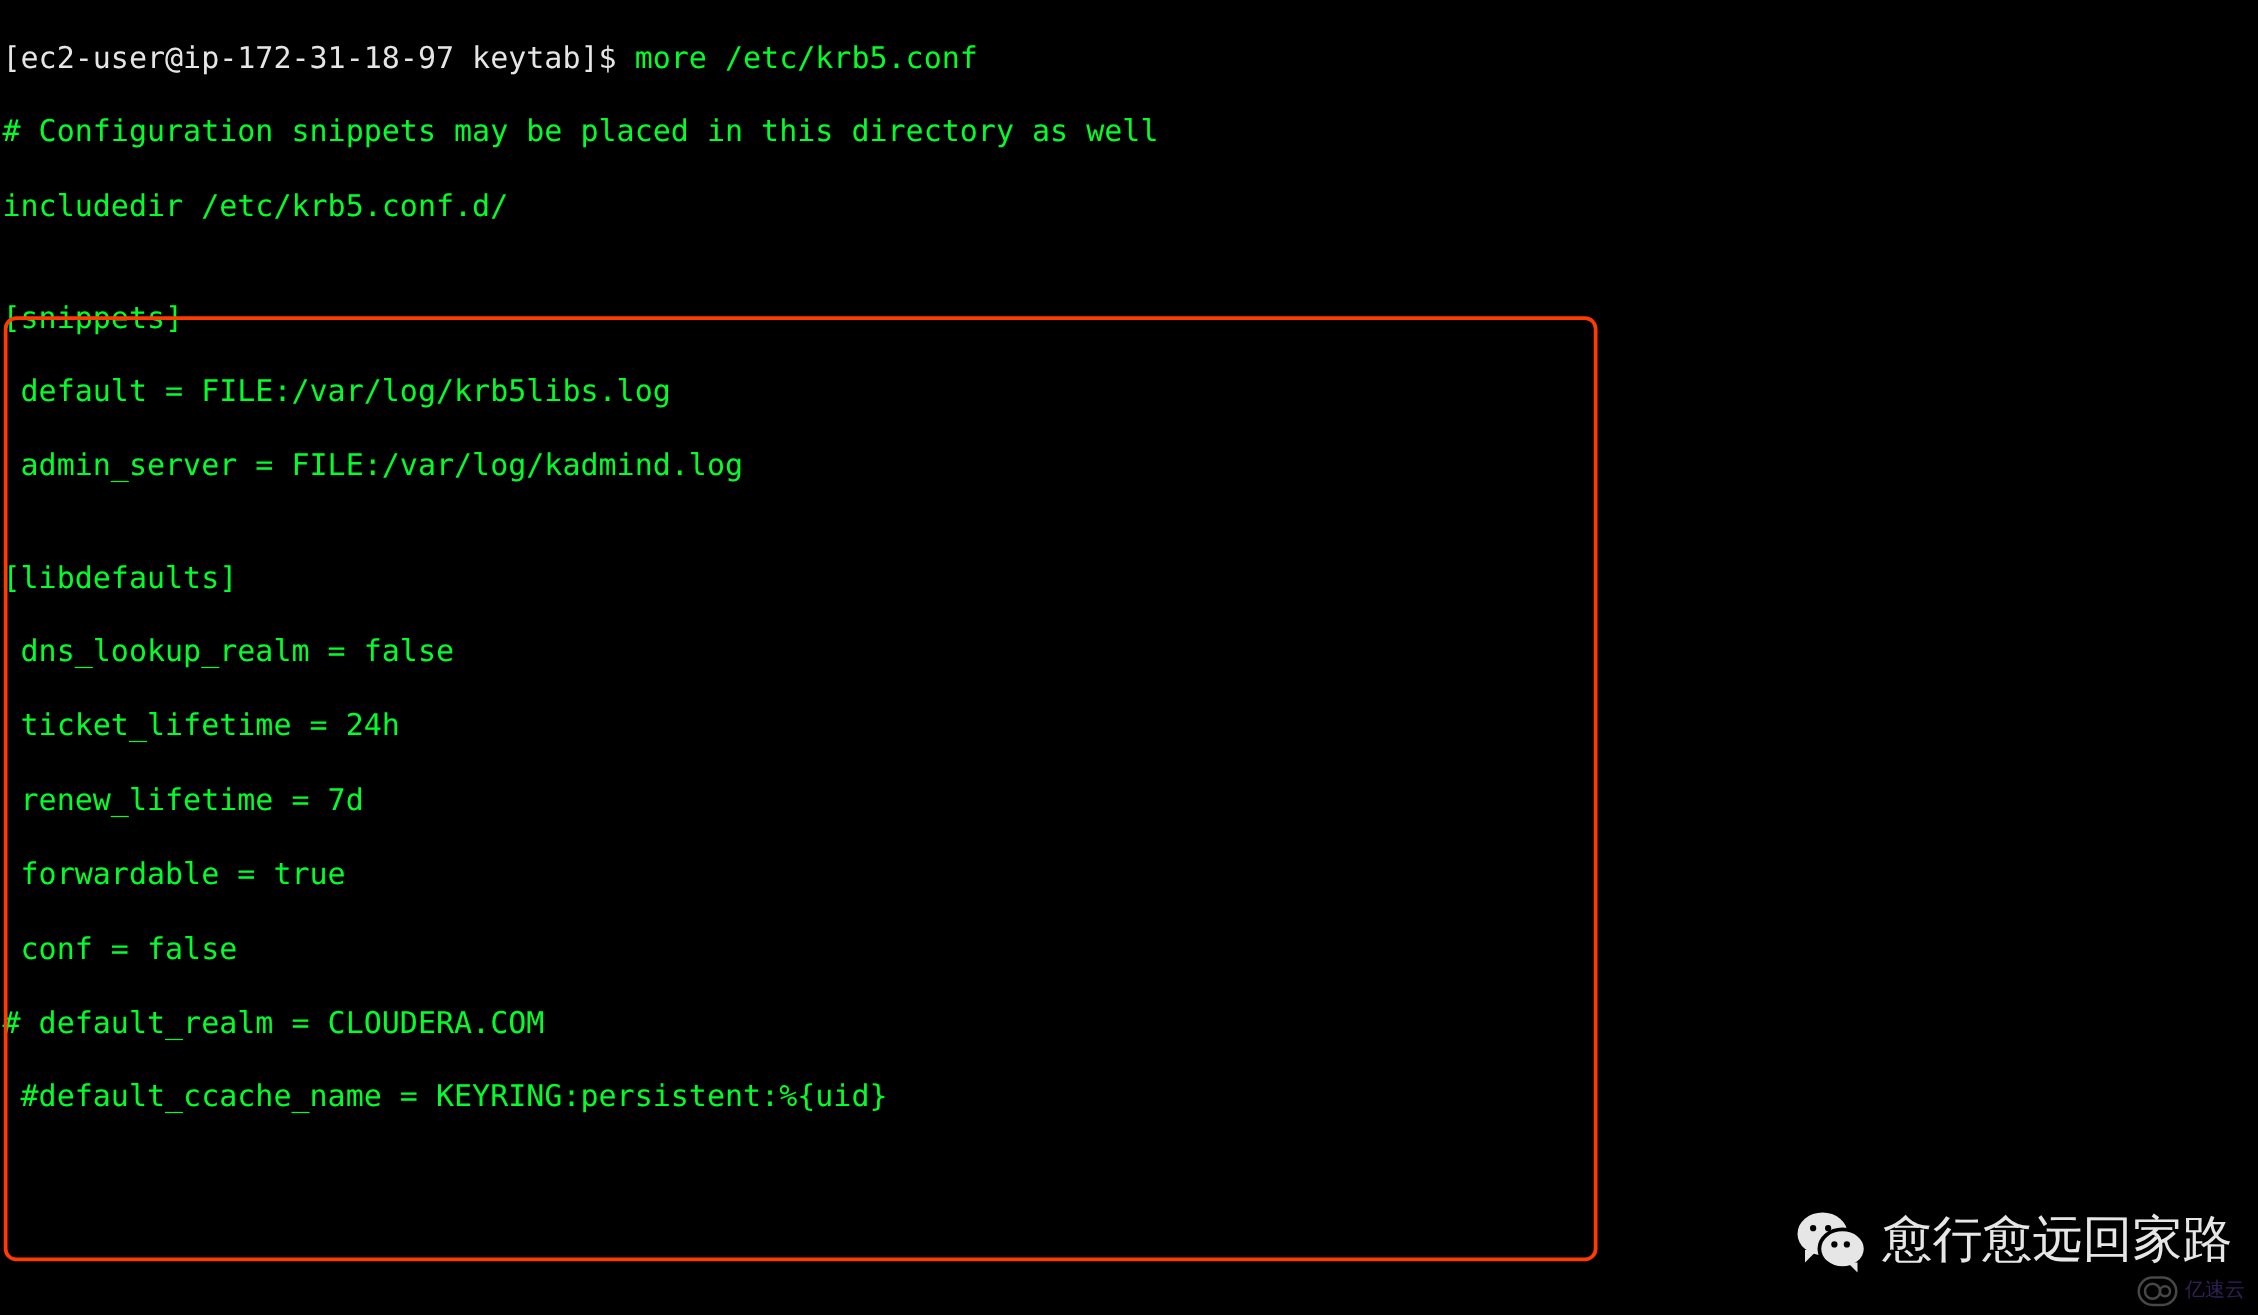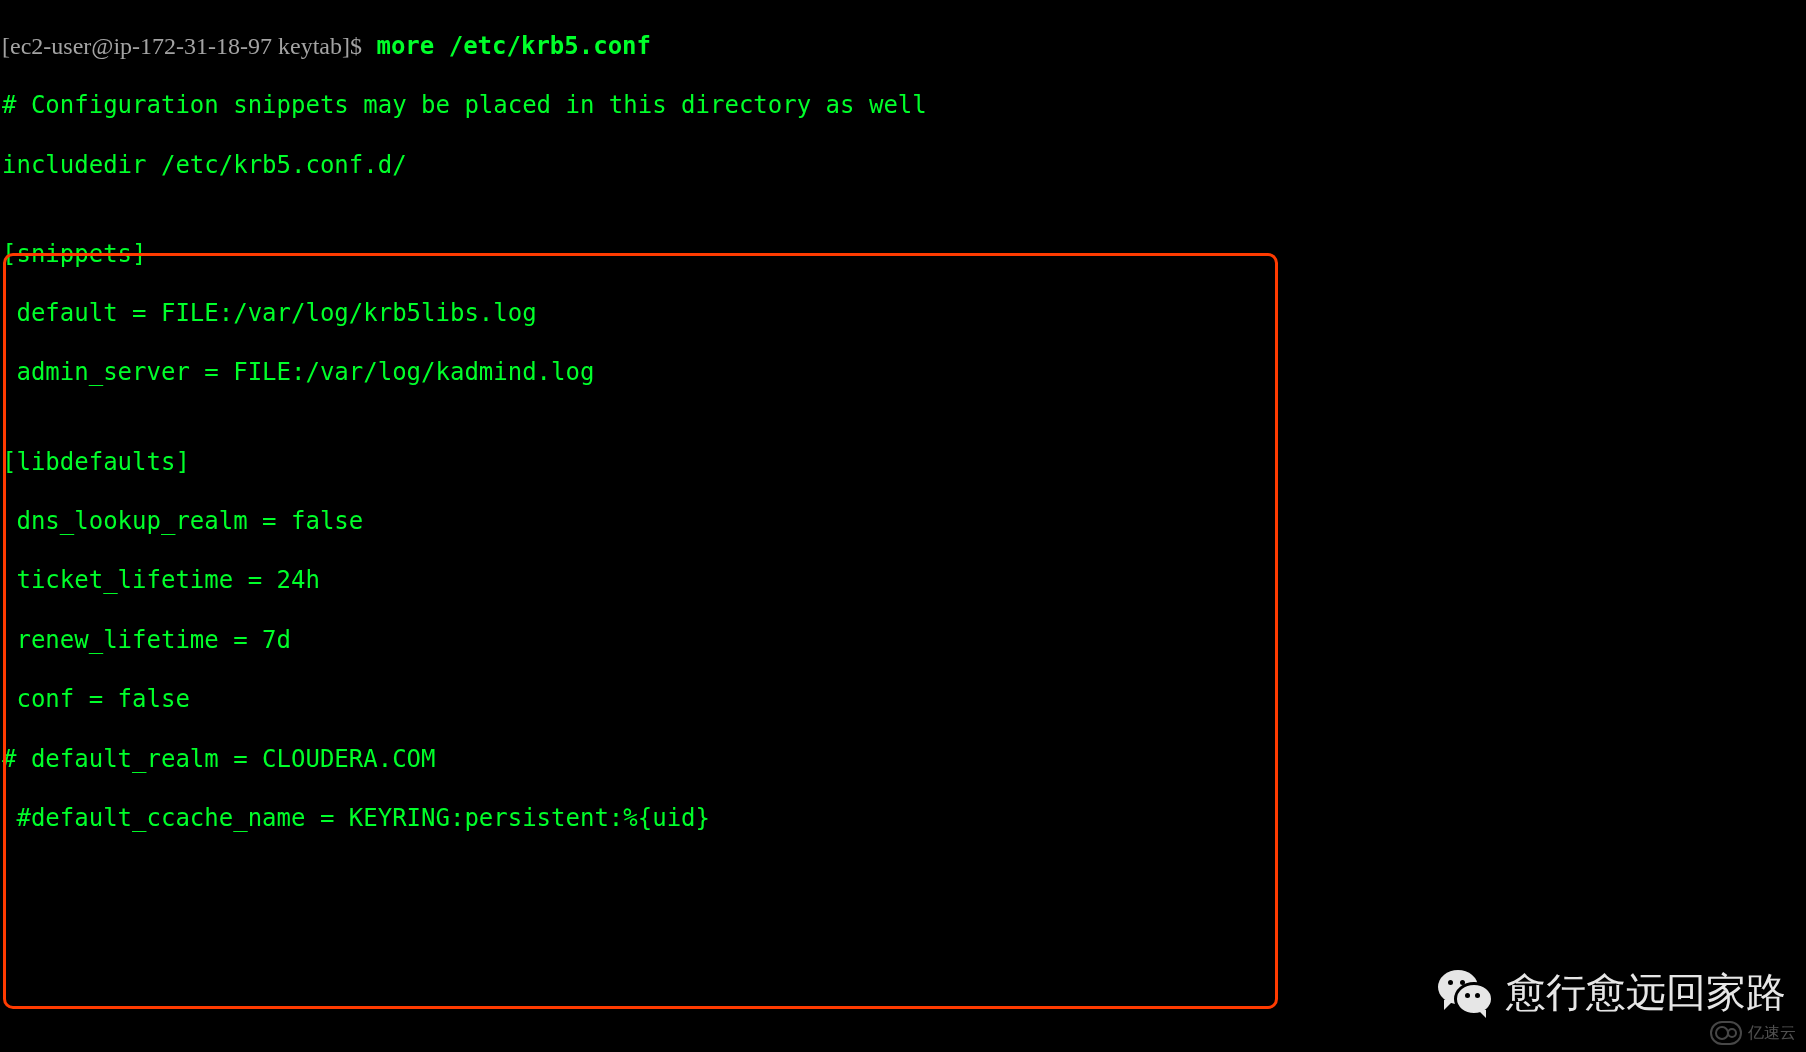--- a/index.html
+++ b/index.html
@@ -16,22 +16,22 @@
     width: 100%;
     height: 100%;
     color: #00ff2a;
     font-size: 24px;
     line-height: 29.7px;
     padding: 2px 2px;
     box-sizing: border-box;
     white-space: pre;
     letter-spacing: 0px;
   }
-  .prompt-user { color: #a3a3a3; font-family: Liberation Serif, serif; }
-  .cmd { color: #00ff2a; font-weight: bold; }
+  .prompt-user { color: #e5e5e5; }
+  .cmd { color: #00ff2a; }
   .line { display: block; }
   .highlight-box {
     position: absolute;
     left: 3px;
     top: 253px;
     width: 1275px;
     height: 756px;
     border: 3px solid #ff3b00;
     border-radius: 10px;
     pointer-events: none;
@@ -138,39 +138,40 @@
     width: 6px;
     height: 6px;
     border: 2px solid #ccc;
     border-radius: 50%;
     top: 5px;
     right: 3px;
   }
   .watermark-bottom .wm-text2 {
     font-family: "Microsoft YaHei", "SimSun", sans-serif;
     font-size: 16px;
-    color: #e5e5e5;
+    color: #8b5cf6;
   }
 </style>
 </head>
 <body>
 
 <div class="terminal">
 <span class="line"><span class="prompt-user">[ec2-user@ip-172-31-18-97 keytab]$</span> <span class="cmd">more /etc/krb5.conf</span></span>
 <span class="line"># Configuration snippets may be placed in this directory as well</span>
 <span class="line">includedir /etc/krb5.conf.d/</span>
 <span class="line"></span>
 <span class="line">[snippets]</span>
 <span class="line"> default = FILE:/var/log/krb5libs.log</span>
 <span class="line"> admin_server = FILE:/var/log/kadmind.log</span>
 <span class="line"></span>
 <span class="line">[libdefaults]</span>
 <span class="line"> dns_lookup_realm = false</span>
 <span class="line"> ticket_lifetime = 24h</span>
 <span class="line"> renew_lifetime = 7d</span>
+<span class="line"> forwardable = true</span>
 <span class="line"> conf = false</span>
 <span class="line"># default_realm = CLOUDERA.COM</span>
 <span class="line"> #default_ccache_name = KEYRING:persistent:%{uid}</span>
 <span class="line"></span>
 
 
 
 
 
 

